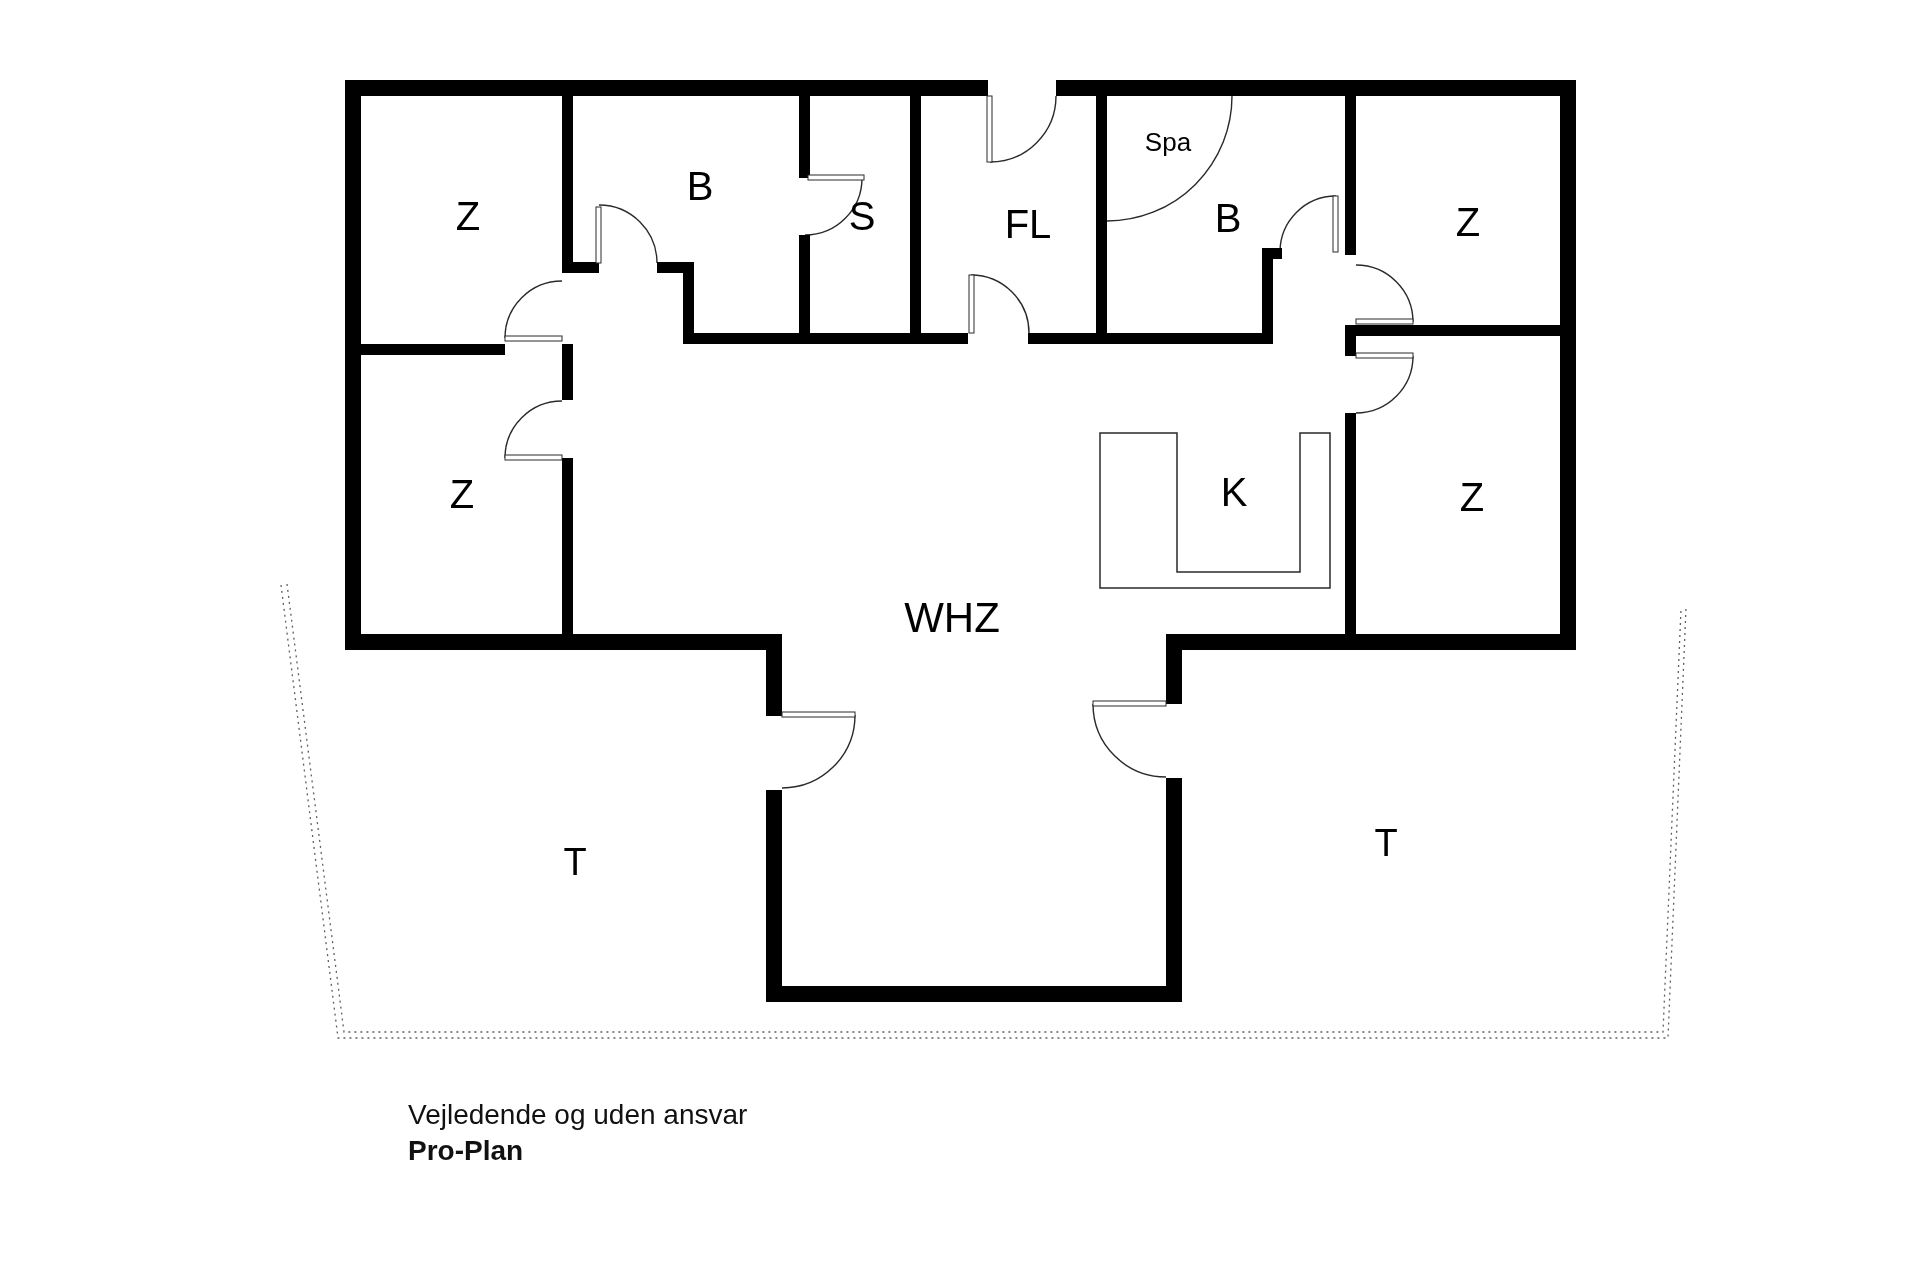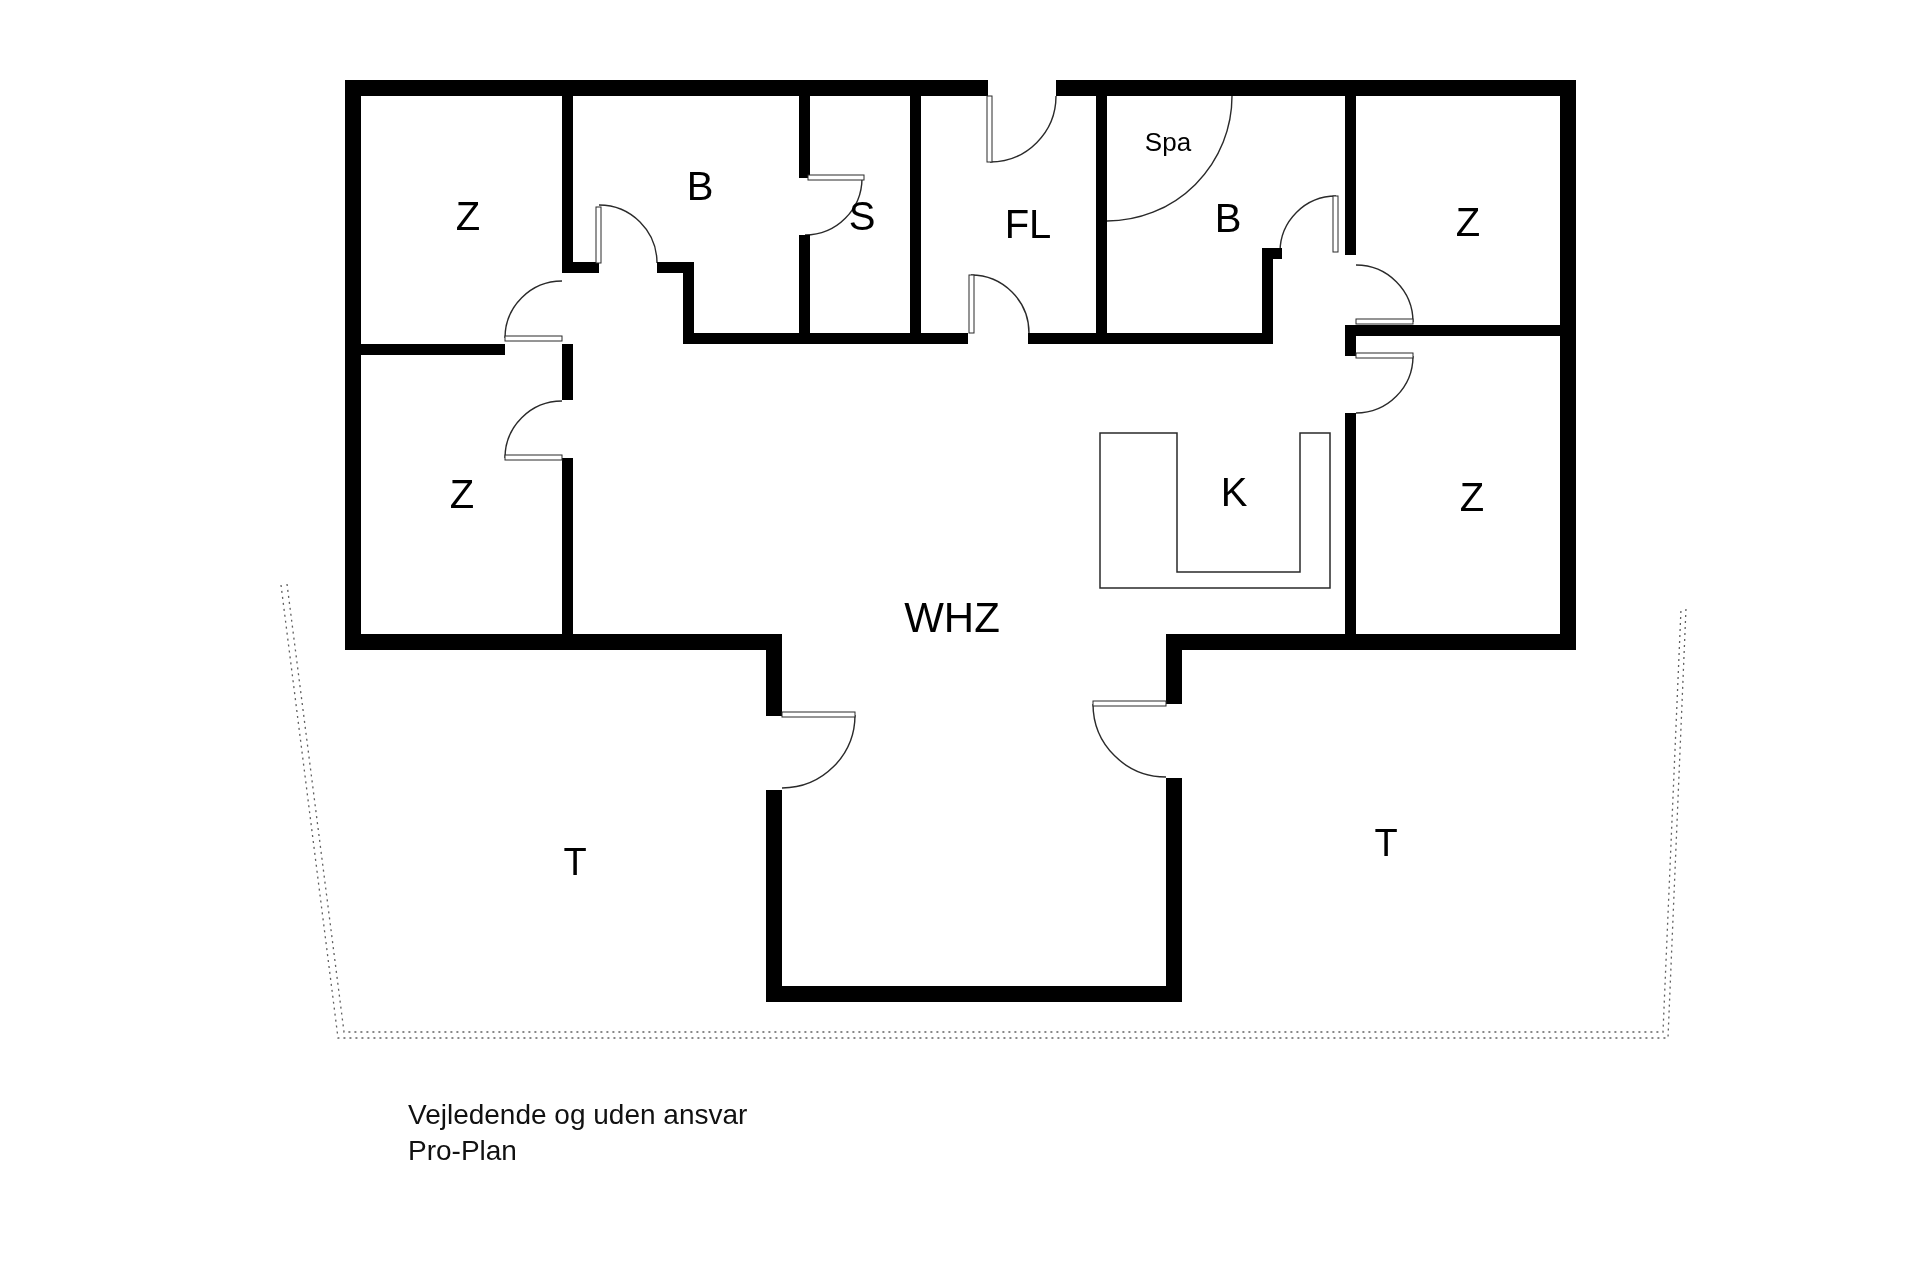--- a/index.html
+++ b/index.html
@@ -2,21 +2,21 @@
 <html><head>
 <meta charset="utf-8">
 <style>
   html,body{margin:0;padding:0;background:#fff;}
   #stage{position:relative;width:1920px;height:1280px;background:#fff;overflow:hidden;
          font-family:"Liberation Sans", sans-serif;}
   #plan-svg{position:absolute;left:0;top:0;width:1920px;height:1280px;}
   .disclaimer{position:absolute;left:408px;color:#111;font-size:28px;line-height:34px;
               font-family:"Liberation Sans", sans-serif;white-space:nowrap;}
   #disclaimer-line1{top:1098px;}
-  #disclaimer-line2{top:1134px;}
+  #disclaimer-line2{top:1134px;font-weight:bold;}
 </style>
 </head>
 <body>
 
 <div id="stage">
   <svg id="plan-svg" viewBox="0 0 1920 1280" xmlns="http://www.w3.org/2000/svg">
       <rect x="0" y="0" width="1920" height="1280" fill="#ffffff"></rect>
       <path d="M281,585 L338,1038 L1668,1038 L1686,608" fill="none" stroke="#606060" stroke-width="1.3" stroke-dasharray="2 4"></path>
       <path d="M287,584 L344,1032 L1663,1032 L1681,609" fill="none" stroke="#606060" stroke-width="1.3" stroke-dasharray="2 4"></path>
       <path d="M1100,433 L1177,433 L1177,572 L1300,572 L1300,433 L1330,433 L1330,588 L1100,588 Z" fill="#ffffff" stroke="#2a2a2a" stroke-width="1.5" stroke-linejoin="miter"></path>

